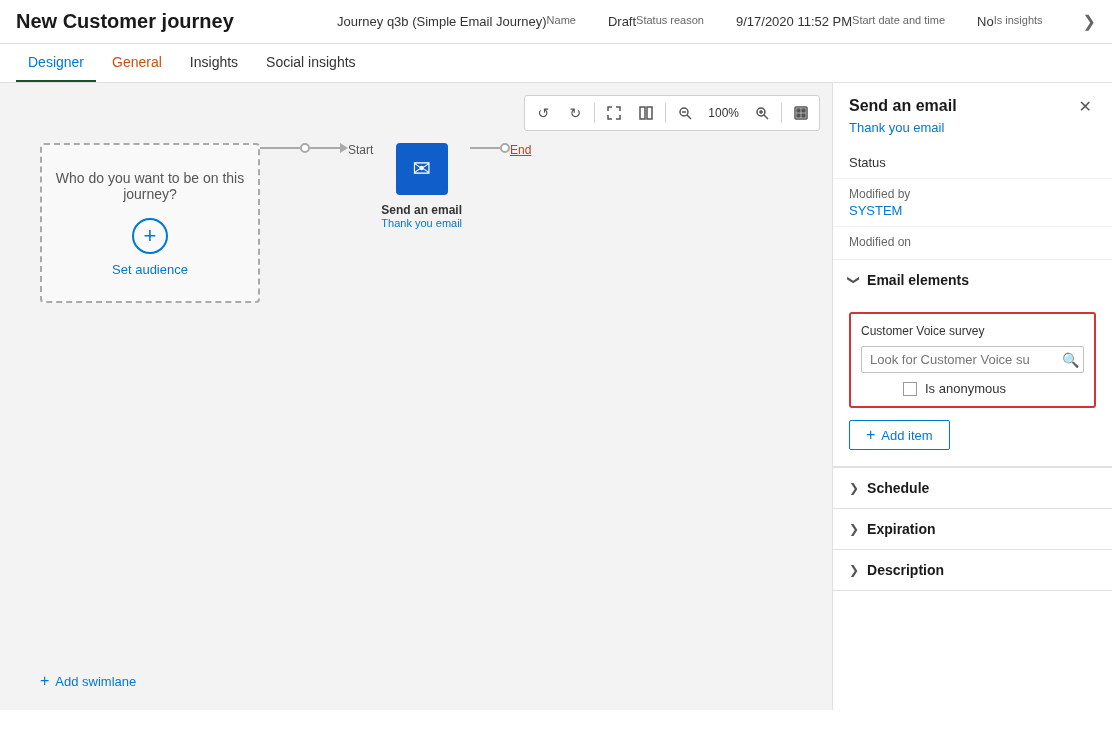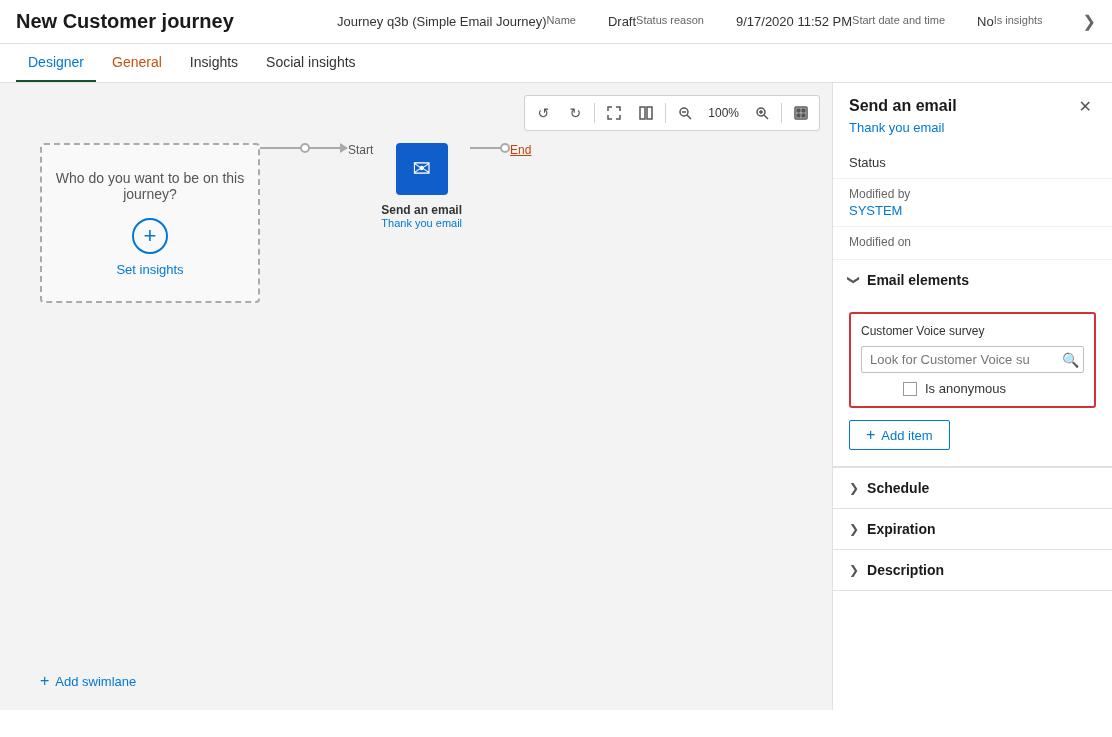--- a/index.html
+++ b/index.html
@@ -469,21 +469,21 @@
           <rect x="8" y="8" width="3" height="3" fill="#555"></rect>
         </svg>
       </button>
     </div>
 
     <div class="journey-canvas">
 
       <div class="swimlane">
         <span class="swimlane-text">Who do you want to be on this journey?</span>
         <div class="swimlane-plus">+</div>
-        <span class="swimlane-link">Set insights</span>
+        <span class="swimlane-link">Set audience</span>
       </div>
 
       <div class="flow-connector">
         <div class="arrow-line" style="width:40px;background:#aaa;"></div>
         <div class="arrow-dot"></div>
         <div class="arrow-line" style="width:30px;background:#aaa;"></div>
         <div class="arrow-head"></div>
       </div>
 
       <div style="display:flex;flex-direction:column;align-items:center;margin-right:0;">

